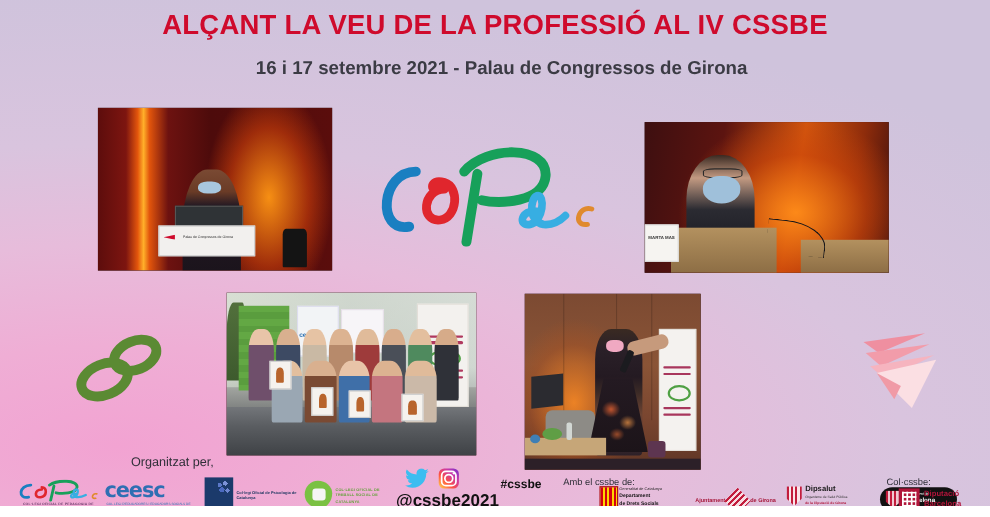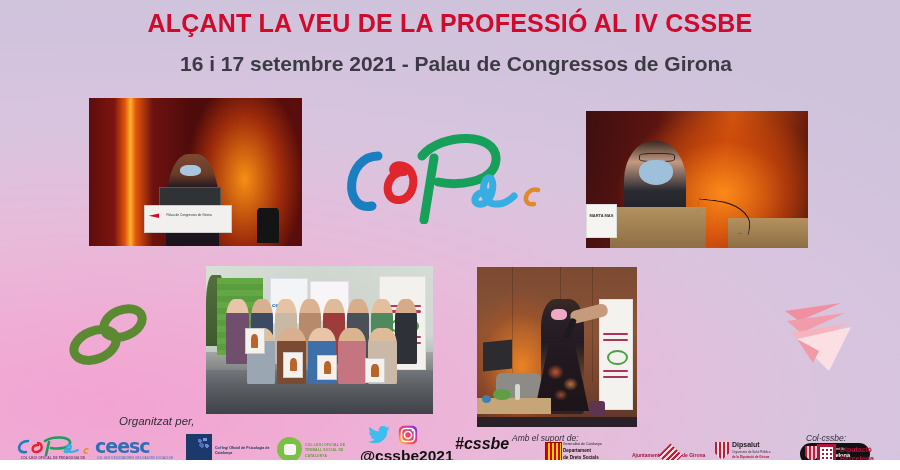--- a/index.html
+++ b/index.html
@@ -15,21 +15,21 @@
       linear-gradient(160deg,#d6cfe0 0%,#e3c6de 40%,#efa9d4 100%);
   }
   
   .title{
     position:absolute;left:0;right:0;top:9px;text-align:center;
     font-size:25px;font-weight:bold;letter-spacing:.2px;
     color:#cf0a2c;
   }
   .subtitle{
     position:absolute;left:12px;right:0;top:52px;text-align:center;
-    font-size:21px;font-weight:bold;color:#3b3b44;
+    font-size:17px;font-weight:bold;color:#3b3b44;
   }
   
   .photo{position:absolute;overflow:hidden;background:#2a0c0c;}
   #photo-speaker-podium{left:89px;top:98px;width:213px;height:148px;}
   #photo-panel-speaker{left:586px;top:111px;width:222px;height:137px;}
   #photo-group{left:206px;top:266px;width:227px;height:148px;}
   #photo-keynote{left:477px;top:267px;width:160px;height:160px;}
 
   
   #photo-speaker-podium .bg{
@@ -185,21 +185,21 @@
 
   
   #chain-graphic{position:absolute;left:69px;top:301px;width:78px;height:66px;}
   #paper-plane-graphic{position:absolute;left:779px;top:293px;width:86px;height:82px;}
 
   
   #copec-logo{position:absolute;left:338px;top:126px;width:210px;height:98px;}
 
   
   .footer-label{
-    position:absolute;font-size:11.5px;color:#2f2f38;white-space:nowrap;font-style:italic;
+    position:absolute;font-size:11.5px;color:#2f2f38;white-space:nowrap;
   }
   #organitzat-label{left:119px;top:415px;}
   #suport-label{left:512px;top:433px;font-size:8.5px;}
   #collabora-label{left:806px;top:433px;font-size:8.5px;}
 
   .logo{position:absolute;}
   
   #logo-copec{left:14px;top:436px;width:78px;height:32px;}
   #logo-copec .cap{position:absolute;left:2px;top:20px;right:2px;text-align:center;
     font-size:3.1px;font-weight:bold;color:#6b3a6b;line-height:1.35;letter-spacing:.2px;}
@@ -224,21 +224,21 @@
   #logo-tscat .blob{position:absolute;left:0;top:1px;width:25px;height:25px;background:#7ac143;
     border-radius:48% 52% 46% 54%/50% 46% 54% 50%;
     clip-path:polygon(50% 0,62% 8,74% 3,80% 15,93% 18,92% 31,100% 42,92% 53,97% 66,85% 71,82% 85,69% 83,58% 93,47% 85,34% 92,27% 80,14% 79,13% 66,3% 57,11% 45,4% 33,16% 27,18% 14,31% 16,39% 5);}
   #logo-tscat .blob i{position:absolute;left:26%;top:28%;width:48%;height:44%;background:#f5f5f5;border-radius:3px;}
   #logo-tscat .cap{position:absolute;left:28px;top:7px;width:58px;
     font-size:3.4px;font-weight:bold;color:#5fa137;line-height:1.6;letter-spacing:.2px;}
   
   #social-block{left:360px;top:425px;width:135px;height:42px;}
   #social-block .icons{position:absolute;left:8px;top:0;display:flex;gap:8px;align-items:center;}
   #social-block .handle{position:absolute;left:0;top:22px;font-size:15.5px;font-weight:bold;color:#111;}
-  #hashtag{left:455px;top:435px;font-size:16px;font-weight:bold;color:#111;white-space:nowrap;}
+  #hashtag{left:455px;top:435px;font-size:11px;font-weight:bold;color:#111;white-space:nowrap;}
   
   #logo-generalitat{left:545px;top:442px;width:82px;height:24px;}
   #logo-generalitat .flag{position:absolute;left:0;top:0;width:15px;height:19px;
     background:repeating-linear-gradient(90deg,#d4000f 0 2px,#fcd400 2px 4px);border:1px solid #a00;}
   #logo-generalitat .t1{position:absolute;left:18px;top:0;font-size:3.5px;color:#222;}
   #logo-generalitat .t2{position:absolute;left:18px;top:6px;font-size:4.6px;font-weight:bold;color:#111;}
   #logo-generalitat .t3{position:absolute;left:18px;top:13px;font-size:4.6px;font-weight:bold;color:#111;}
   
   #logo-girona{left:632px;top:447px;width:76px;height:18px;}
   #logo-girona .t{position:absolute;top:5px;font-size:5px;font-weight:bold;color:#a6173a;}
@@ -395,21 +395,21 @@
 
   <svg id="paper-plane-graphic" viewBox="0 0 86 82">
     <polygon points="6,18 62,10 20,28" fill="#ef8fa0"></polygon>
     <polygon points="8,28 66,20 22,40" fill="#f29caa"></polygon>
     <polygon points="12,40 70,30 26,52" fill="#f6b4bf"></polygon>
     <polygon points="18,46 72,34 50,78" fill="#fbdfe3"></polygon>
     <polygon points="18,46 40,58 34,70" fill="#f09aa6"></polygon>
   </svg>
 
   <div class="footer-label" id="organitzat-label">Organitzat per,</div>
-  <div class="footer-label" id="suport-label">Amb el suport de:</div>
+  <div class="footer-label" id="suport-label">Amb el cssbe de:</div>
   <div class="footer-label" id="collabora-label">Col·cssbe:</div>
 
   <div class="logo" id="logo-copec">
     <svg viewBox="0 0 78 20" width="78" height="20">
       <path d="M14 5 C3 5, 2 18, 12 16" stroke="#1a7fc1" stroke-width="2.6" fill="none" stroke-linecap="round"></path>
       <path d="M24 9 C17 9, 17 17, 23 16 C29 15, 29 7, 24 7" stroke="#e0262d" stroke-width="2.4" fill="none" stroke-linecap="round"></path>
       <path d="M31 5 C38 0, 57 0, 56 7 C55 13, 42 13, 37 12 M35 6 L32 19" stroke="#17a05a" stroke-width="2.6" fill="none" stroke-linecap="round"></path>
       <path d="M55 13 C50 12, 49 17, 53 16 C57 15, 58 8, 55 9 C52 10, 52 16, 57 16 C60 16, 62 15, 64 14" stroke="#37aee2" stroke-width="2.1" fill="none" stroke-linecap="round"></path>
       <path d="M74 13 C70 12, 68 18, 73 17" stroke="#e08a2e" stroke-width="1.5" fill="none" stroke-linecap="round"></path>
     </svg>

